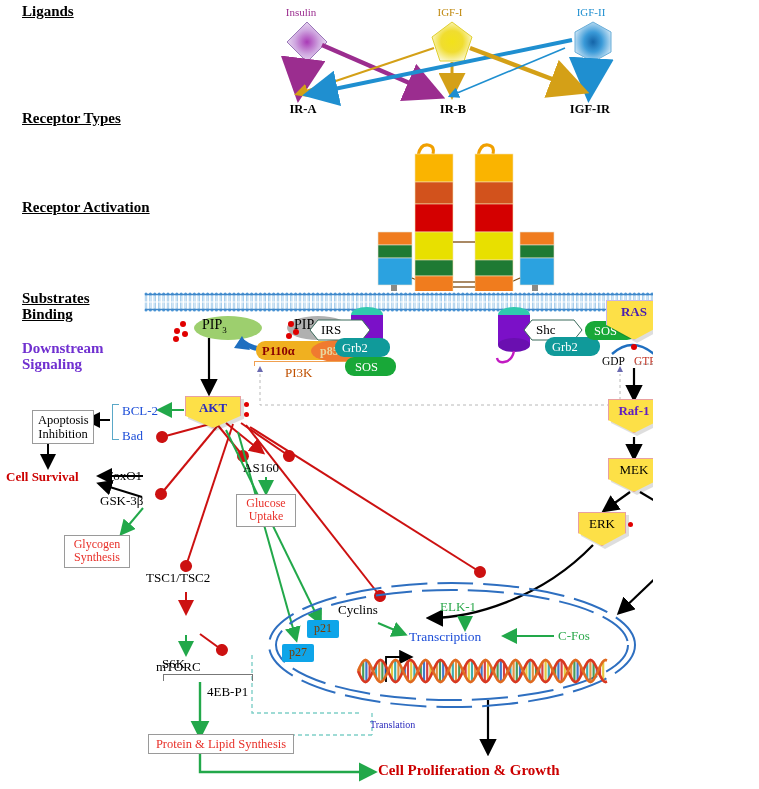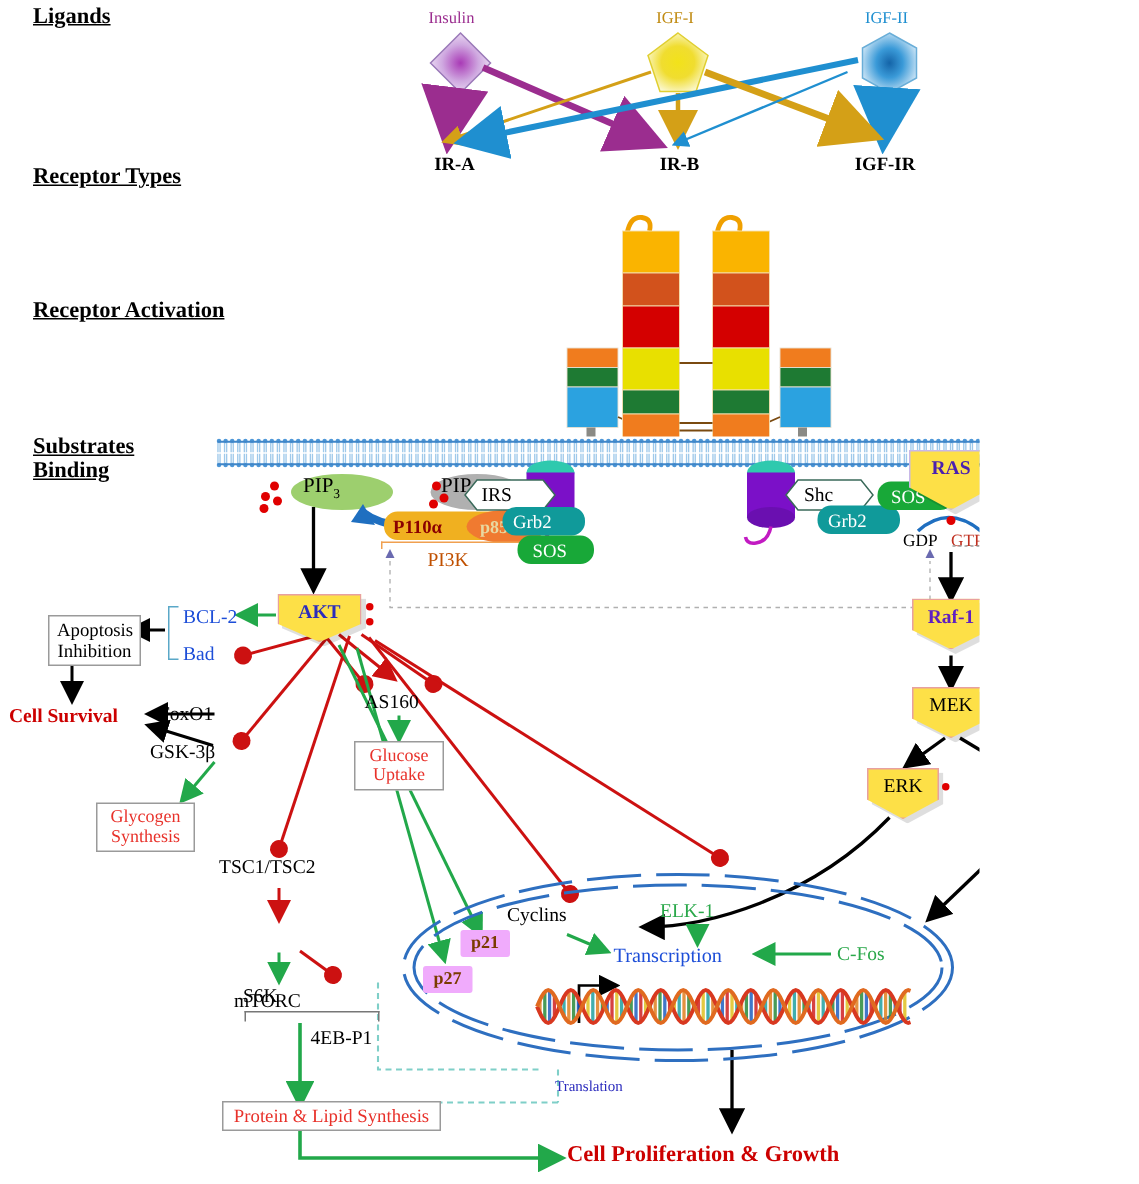--- a/index.html
+++ b/index.html
@@ -100,24 +100,24 @@
   
   .pdot {
     position: absolute;
     width: 5px; height: 5px;
     border-radius: 50%;
     background: #e00000;
   }
 
   
   .chip {
-    background: #f0abfc;
+    background: #0ea5e9;
     color: #7a3b00;
     font-family: "Liberation Serif", serif;
-    font-weight: bold;
+    font-weight: normal;
     font-size: 12px;
     padding: 1px 7px 2px 7px;
     border-radius: 2px;
     text-align: center;
     white-space: nowrap;
   }
 
   
   .membrane { position: absolute; }
 
@@ -153,20 +153,22 @@
 
   <div class="abs section-label underline" style="left:22px; top:3px;">Ligands</div>
 
   <div class="abs section-label underline" style="left:22px; top:110px;">Receptor Types</div>
 
   <div class="abs section-label underline" style="left:22px; top:199px;">Receptor Activation</div>
 
   <div class="abs section-label underline" style="left:22px; top:290px;">Substrates
 Binding</div>
 
+  <div class="abs section-label purple" style="left:22px; top:340px;">Downstream
+Signaling</div>
 
   <div class="abs ligand-label" style="left:266px; top:6px; width:70px; color:#9b2d8f;">Insulin</div>
   <svg class="abs" style="left:285px; top:20px;" width="44" height="44">
     <defs>
       <radialGradient id="gIns" cx="50%" cy="50%" r="55%">
         <stop offset="0%" stop-color="#a93ab6"></stop>
         <stop offset="55%" stop-color="#cfa8e0"></stop>
         <stop offset="100%" stop-color="#eee2f5"></stop>
       </radialGradient>
     </defs>

